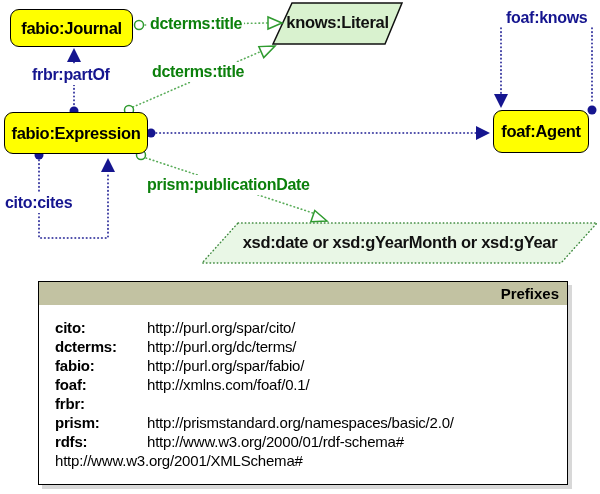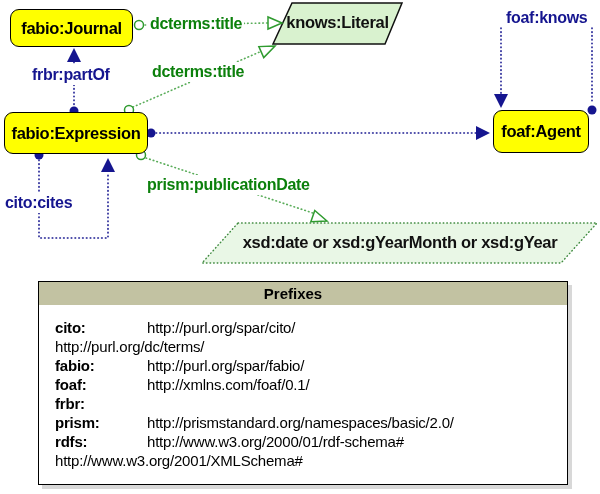--- a/index.html
+++ b/index.html
@@ -25,22 +25,22 @@
   .para-text{
     position:absolute;text-align:center;font-size:16.5px;font-weight:600;
     letter-spacing:-0.3px;color:#111;white-space:nowrap;
   }
   .prefix-panel{
     position:absolute;left:38px;top:281px;width:530px;height:204px;
     background:#ffffff;border:1.6px solid #000;box-sizing:border-box;
     box-shadow:4px 4px 0 #d8d8d8;
   }
   .prefix-header{
-    height:23px;background:#c2c2a2;display:flex;align-items:center;justify-content:center;
-    padding-right:20px;font-size:15px;font-weight:bold;color:#000;
+    height:23px;background:#c2c2a2;display:flex;align-items:center;justify-content:flex-end;
+    padding-right:8px;font-size:15px;font-weight:bold;color:#000;
   }
   .prefix-rows{padding:13px 0 0 16px;}
   .prefix-row{display:flex;line-height:19px;font-size:15px;color:#000;}
   .prefix-row .pfx{width:92px;font-weight:bold;letter-spacing:-0.2px;}
   .prefix-row .uri{letter-spacing:-0.2px;}
 </style>
 </head>
 <body>
 
 <div class="stage">
@@ -131,20 +131,21 @@
   <div class="prefix-panel">
     <div class="prefix-header">
       <span>Prefixes</span>
     </div>
     <div class="prefix-rows">
       <div class="prefix-row">
         <span class="pfx">cito:</span>
         <span class="uri">http://purl.org/spar/cito/</span>
       </div>
       <div class="prefix-row">
+        <span class="pfx">dcterms:</span>
         <span class="uri">http://purl.org/dc/terms/</span>
       </div>
       <div class="prefix-row">
         <span class="pfx">fabio:</span>
         <span class="uri">http://purl.org/spar/fabio/</span>
       </div>
       <div class="prefix-row">
         <span class="pfx">foaf:</span>
         <span class="uri">http://xmlns.com/foaf/0.1/</span>
       </div>

